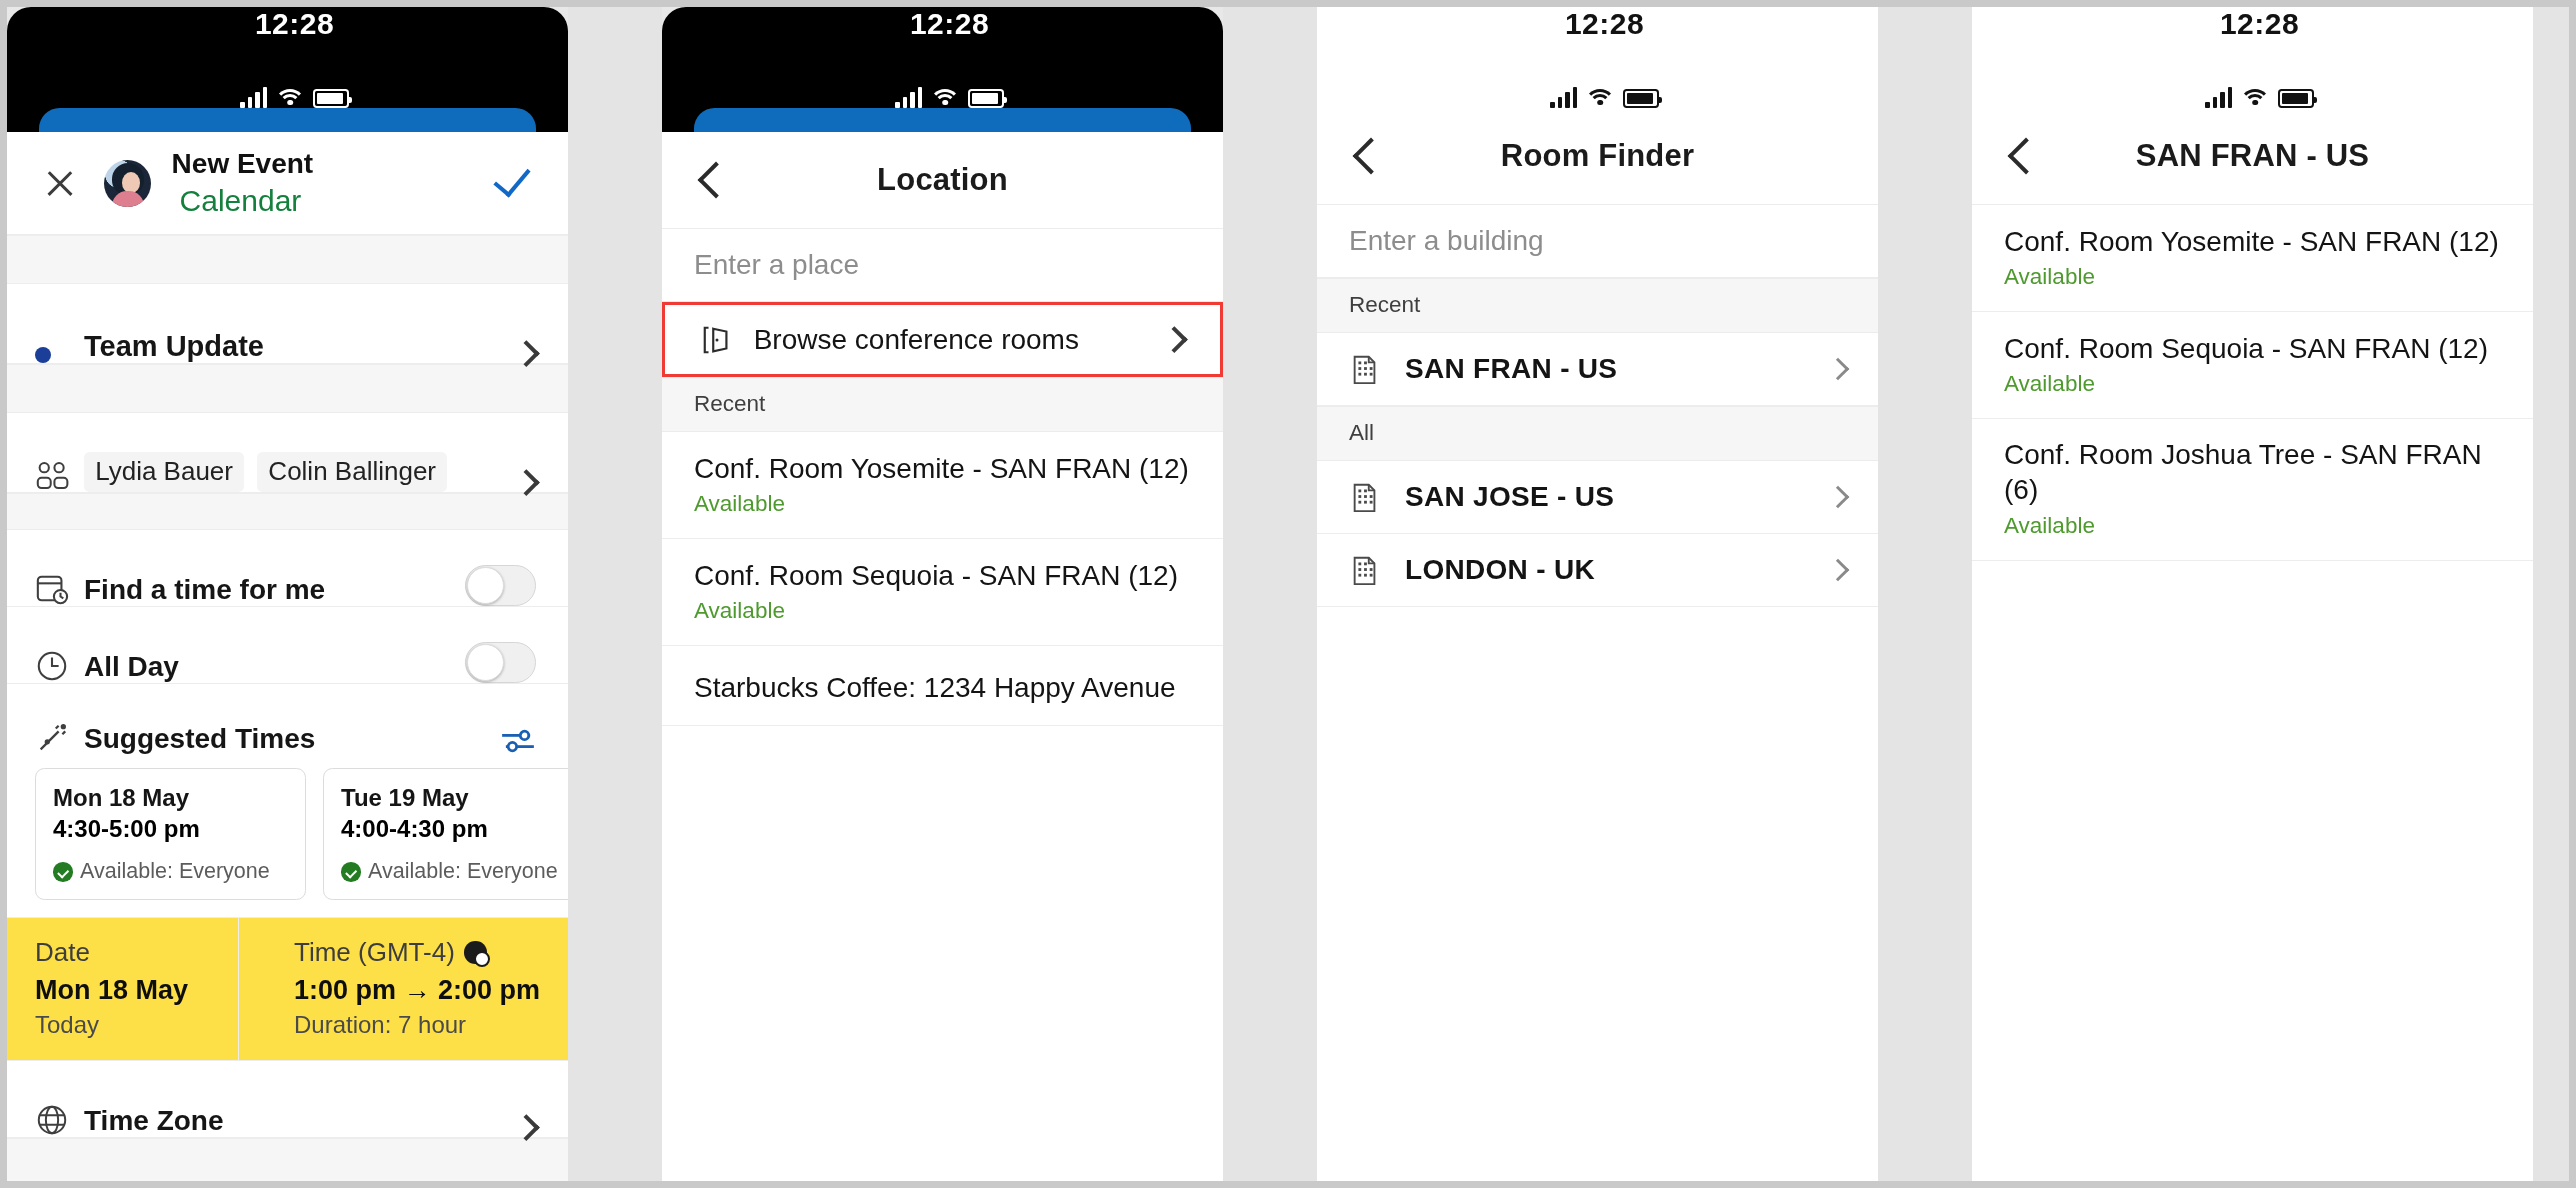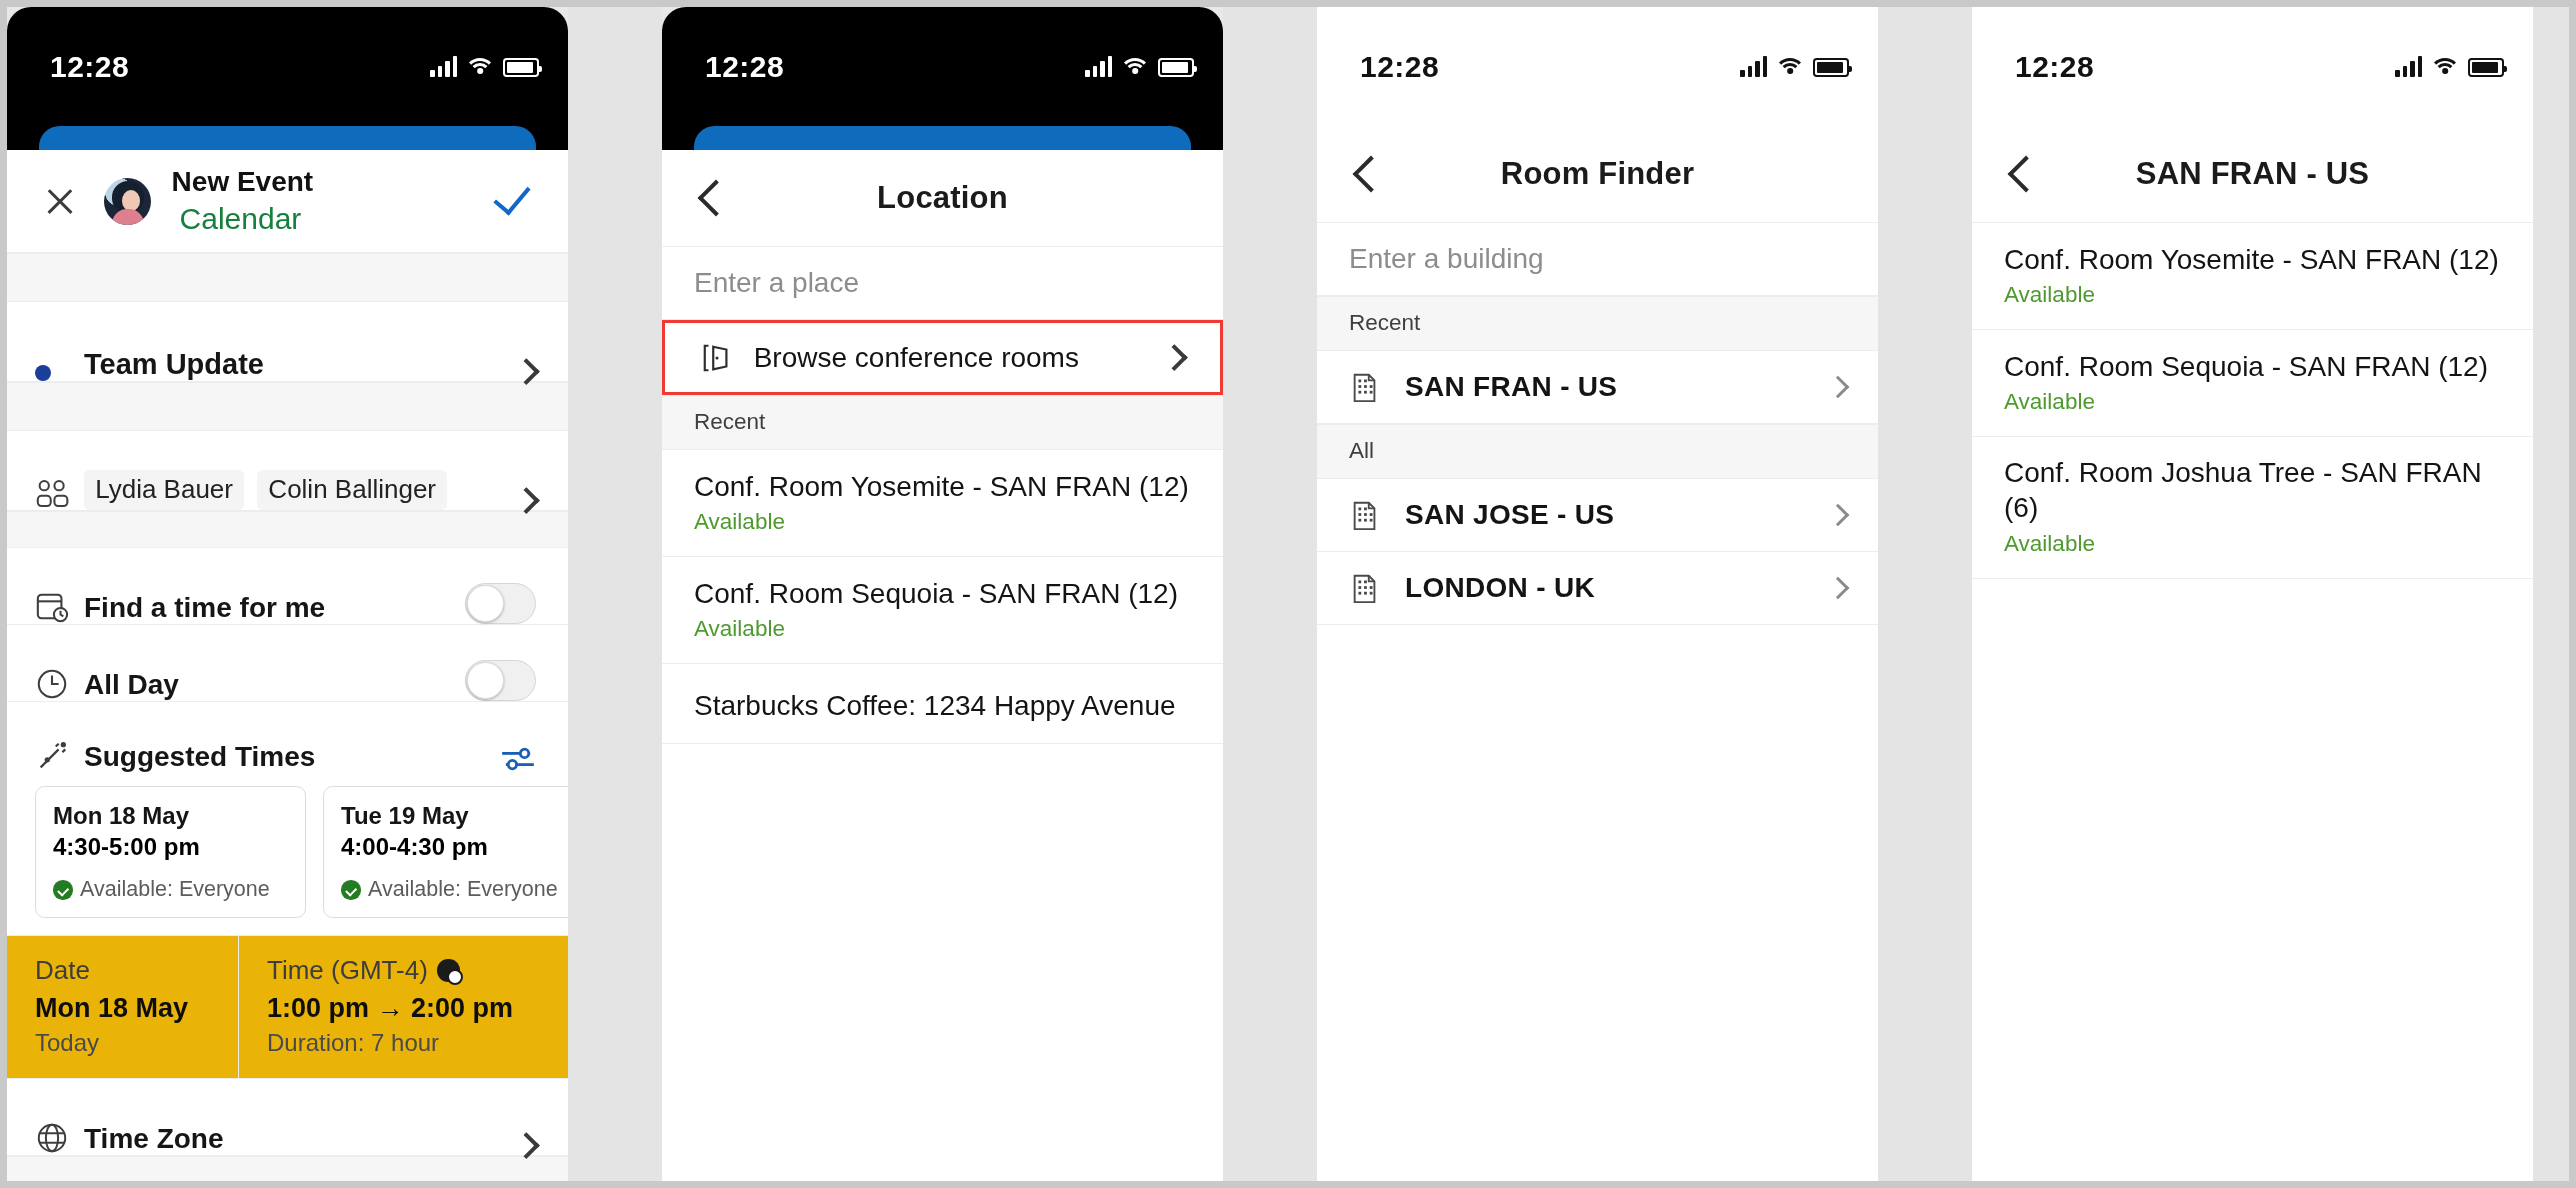--- a/index.html
+++ b/index.html
@@ -27,25 +27,26 @@
     flex: 0 0 auto;
     height: 100%;
   }
   .phone.p1 { width: 561px; border-radius: 24px 24px 0 0; }
   .phone.p2 { width: 561px; border-radius: 24px 24px 0 0; }
   .phone.p3 { width: 561px; }
   .phone.p4 { width: 561px; }
 
   
   .statusbar {
-    height: 119px;
+    height: 101px;
     display: flex; align-items: center;
     justify-content: space-between;
     padding: 0 29px 0 43px;
     position: relative;
+    flex-direction: column;
   }
   .statusbar.dark { background: #000; color: #fff; }
   .statusbar.light { background: #fff; color: #121212; }
   .sb-time { font-size: 30px; font-weight: bold; letter-spacing: 0.5px; }
   .sb-icons { display: flex; align-items: flex-end; gap: 10.3px; }
   .sig { display: flex; align-items: flex-end; gap: 2.8px; height: 20.6px; }
   .sig i { width: 4.7px; background: currentColor; border-radius: 0.9px; display: block; }
   .sig i:nth-child(1){ height: 6.5px; }
   .sig i:nth-child(2){ height: 11.2px; }
   .sig i:nth-child(3){ height: 16px; }
@@ -163,21 +164,21 @@
   .sc-l2 { font-size:24px; font-weight:bold; color:#000000; line-height:1.3; }
   .sc-l3 { font-size:21.5px; color:#5c5c5c; display:flex; align-items:center;
            gap:7.5px; margin-top:15px; }
   .avail-dot { width:19.6px; height:19.6px; border-radius:50%; background:#237b22;
                position:relative; flex:0 0 19.6px; }
   .avail-dot::after { content:''; position:absolute; left:4.7px; top:6.5px; width:8.4px; height:4.7px;
                       border-left:2.3px solid #fff; border-bottom:2.3px solid #fff;
                       transform: rotate(-45deg); }
 
   
-  .dt-grid { display:flex; border-bottom:0.9px solid #ededed; background:#eab308; }
+  .dt-grid { display:flex; border-bottom:0.9px solid #ededed; background:#fde047;gap:27px; }
   .dt-cell { padding: 18.7px 0 20.6px 28px; }
   .dt-cell.left { width: 232px; border-right:0.9px solid #ededed; }
   .dt-cell.right { flex:1; }
   .dt-lbl { font-size:26px; color:#3d3d3d; display:flex; align-items:center; gap:9.4px; }
   .dt-main { font-size:27px; font-weight:bold; color:#0e0e0e; margin-top:6.5px; }
   .dt-sub { font-size:24px; color:#4a4a4a; margin-top:5.6px; }
   .globe-mini { width:22.5px; height:22.5px; border-radius:50%; background:#1b1b1b;
                 position:relative; display:inline-block; }
   .globe-mini::after { content:''; position:absolute; right:-3.7px; bottom:-2.8px;
                        width:12px; height:12px; border-radius:50%;

